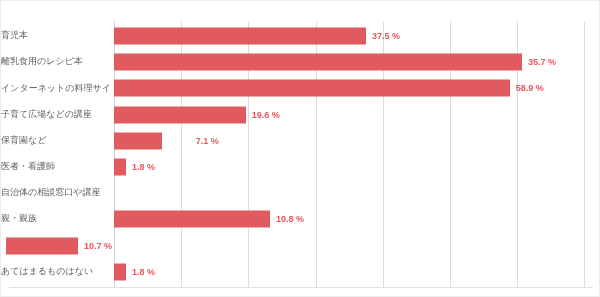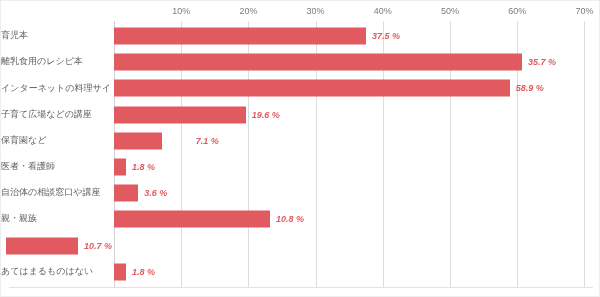--- a/index.html
+++ b/index.html
@@ -90,21 +90,20 @@
     box-sizing: border-box;
     font-size: 9px;
     color: #5e5e5e;
     white-space: nowrap;
     line-height: 1.1;
   }
   .bar-area {
     position: relative;
     flex: 1 1 auto;
     height: 100%;
-    font-style: italic;
   }
   .bar {
     position: absolute;
     top: 50%;
     left: 0;
     transform: translateY(-50%);
     height: 17px;
     background: #e05a5f;
   }
   .bar-value {
@@ -116,29 +115,20 @@
     white-space: nowrap;
     font-weight: bold;
   }
 </style>
 </head>
 <body>
 
 <div id="chart-root">
   <div class="plot-wrap">
 
-    <div class="tick-labels">
-        <div class="tick-label" style="left: 180.2px;">10%</div>
-        <div class="tick-label" style="left: 247.4px;">20%</div>
-        <div class="tick-label" style="left: 314.6px;">30%</div>
-        <div class="tick-label" style="left: 381.8px;">40%</div>
-        <div class="tick-label" style="left: 449px;">50%</div>
-        <div class="tick-label" style="left: 516.2px;">60%</div>
-        <div class="tick-label" style="left: 583.4px;">70%</div>
-      </div>
 
     <div class="gridlines-layer">
         <div class="gridline axis-zero" style="left: 113px;"></div>
         <div class="gridline" style="left: 180.2px;"></div>
         <div class="gridline" style="left: 247.4px;"></div>
         <div class="gridline" style="left: 314.6px;"></div>
         <div class="gridline" style="left: 381.8px;"></div>
         <div class="gridline" style="left: 449px;"></div>
         <div class="gridline" style="left: 516.2px;"></div>
         <div class="gridline" style="left: 583.4px;"></div>
@@ -184,24 +174,20 @@
         </div>
         <div class="row">
           <div class="cat-label">医者・看護師</div>
           <div class="bar-area">
             <div class="bar" style="left: 5px; width: 12.096px; background: rgb(224, 90, 95);"></div>
             <div class="bar-value" style="left: 23.096px; color: rgb(224, 90, 95);">1.8 %</div>
           </div>
         </div>
         <div class="row">
           <div class="cat-label">自治体の相談窓口や講座</div>
-          <div class="bar-area">
-            <div class="bar" style="left: 5px; width: 24.192px; background: rgb(224, 90, 95);"></div>
-            <div class="bar-value" style="left: 35.192px; color: rgb(224, 90, 95);">3.6 %</div>
-          </div>
         </div>
         <div class="row">
           <div class="cat-label">親・親族</div>
           <div class="bar-area">
             <div class="bar" style="left: 5px; width: 155.904px; background: rgb(224, 90, 95);"></div>
             <div class="bar-value" style="left: 166.904px; color: rgb(224, 90, 95);">10.8 %</div>
           </div>
         </div>
         <div class="row">
           <div class="bar-area">

